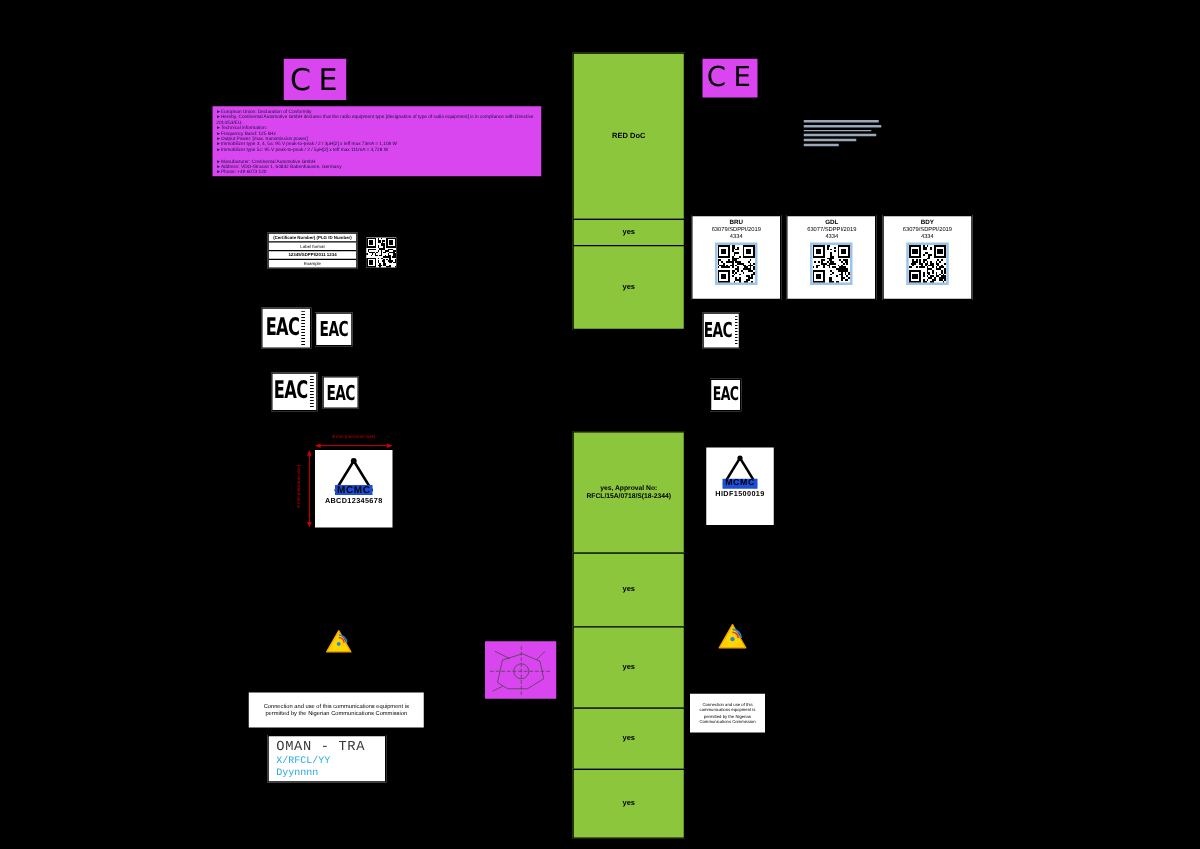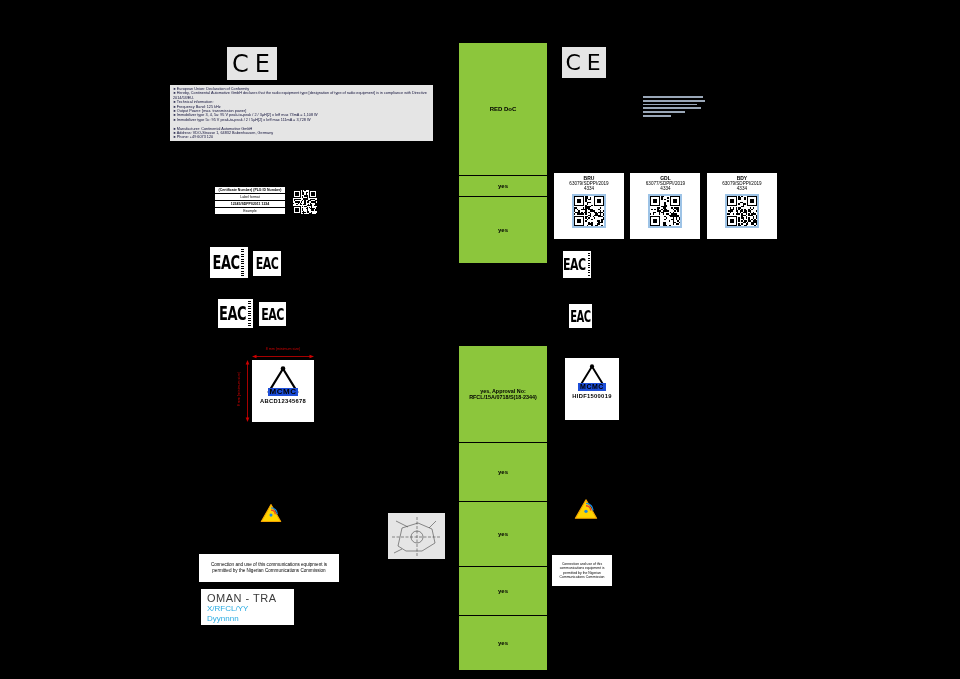--- a/index.html
+++ b/index.html
@@ -1,19 +1,19 @@
 <!DOCTYPE html>
 <html><head>
 <meta charset="utf-8">
 <style>
   html,body{margin:0;padding:0;background:#000;}
   #page{position:relative;width:960px;height:679px;background:#000;overflow:hidden;
         font-family:"Liberation Sans",sans-serif;color:#000;}
   .abs{position:absolute;box-sizing:border-box;}
-  .white{background:#e5e5e5;}
+  .white{background:#d946ef;}
 
   
   .ce{display:flex;align-items:center;justify-content:center;
       font-family:"DejaVu Sans",sans-serif;font-weight:400;color:#000;}
   .ce span{letter-spacing:6px;margin-left:4px;}
 
   
   .doc-box{padding:2px 3px;overflow:hidden;}
   .doc-line{font-size:3.8px;line-height:4.4px;color:#10103a;min-height:4.4px;
             white-space:normal;}
@@ -284,21 +284,21 @@
     <path d="M13 1.5 L24.5 21.5 L1.5 21.5 Z" fill="#FFD400" stroke="#F5A300" stroke-width="1.2" stroke-linejoin="round"></path>
     <path d="M13 8 a5 5 0 0 1 5 5" stroke="#E53935" stroke-width="1.4" fill="none"></path>
     <path d="M13 5.5 a7.5 7.5 0 0 1 7.5 7.5" stroke="#1E88E5" stroke-width="1.4" fill="none"></path>
     <circle cx="13" cy="14" r="1.8" fill="#1E88E5"></circle>
   </svg>
 
   <div class="abs ncc" style="left:199px;top:554px;width:140px;height:28px;">
     <div class="ncc-l">Connection and use of this communications equipment is permitted by the Nigerian Communications Commission</div>
   </div>
 
-  <div class="abs oman" style="left:200px;top:588px;width:95px;height:38px;">
+  <div class="abs oman" style="left:214px;top:588px;width:95px;height:38px;font-family:Liberation Mono, monospace;">
     <div class="oman-title">OMAN - TRA</div>
     <div class="oman-blue">X/RFCL/YY</div>
     <div class="oman-blue">Dyynnnn</div>
   </div>
 
   <div class="abs" style="left:458px;top:42px;width:90px;">
     <div class="green-cell" style="height:126px;">
       <span class="gc-txt">RED DoC</span>
     </div>
     <div class="green-cell" style="height:14px;">

